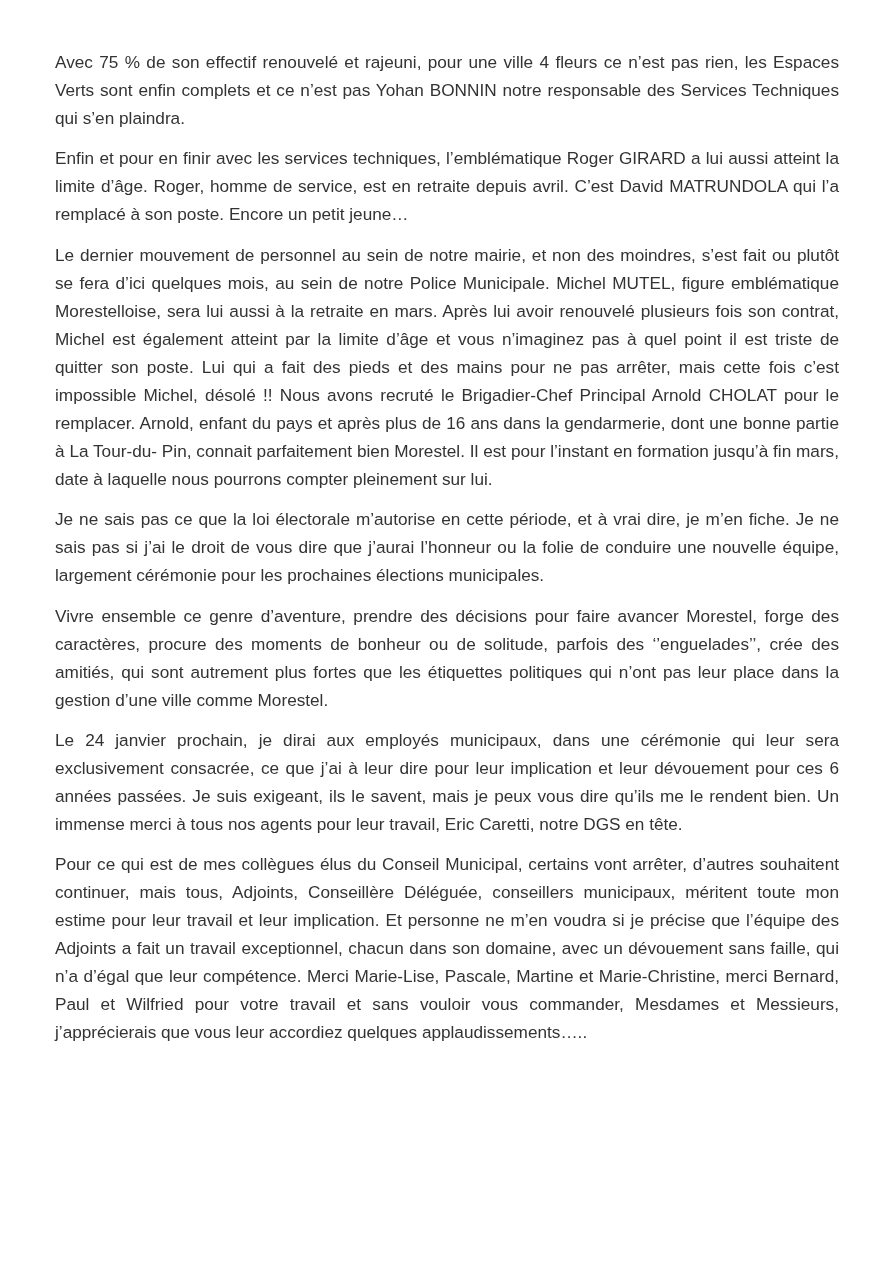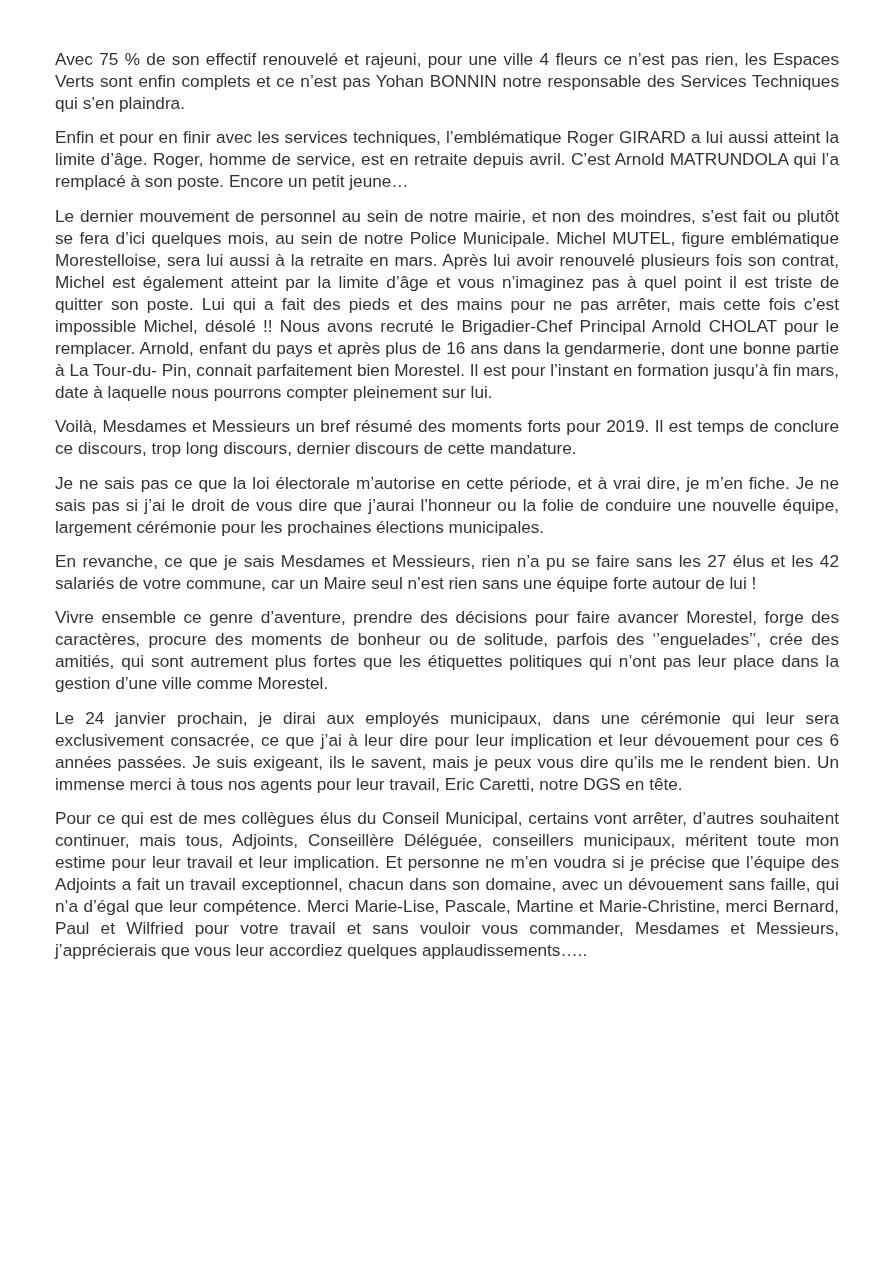--- a/index.html
+++ b/index.html
@@ -13,34 +13,32 @@
       overflow: hidden;
       position: relative;
     }
     .page {
       position: absolute;
       left: 55px;
       top: 48px;
       width: 784px;
       font-family: "Liberation Sans", sans-serif;
       font-size: 17.2px;
-      line-height: 22px;
+      line-height: 28px;
       color: #333333;
       text-align: justify;
     }
     .page p {
       margin: 0 0 12.4px 0;
     }
   </style>
 </head>
 <body>
 
 <div class="page">
   <p>Avec 75 % de son effectif renouvelé et rajeuni, pour une ville 4 fleurs ce n’est pas rien, les Espaces Verts sont enfin complets et ce n’est pas Yohan BONNIN notre responsable des Services Techniques qui s’en plaindra.</p>
-  <p>Enfin et pour en finir avec les services techniques, l’emblématique Roger GIRARD a lui aussi atteint la limite d’âge. Roger, homme de service, est en retraite depuis avril. C’est Arnold MATRUNDOLA qui l’a remplacé à son poste. Encore un petit jeune…</p>
+  <p>Enfin et pour en finir avec les services techniques, l’emblématique Roger GIRARD a lui aussi atteint la limite d’âge. Roger, homme de service, est en retraite depuis avril. C’est David MATRUNDOLA qui l’a remplacé à son poste. Encore un petit jeune…</p>
   <p>Le dernier mouvement de personnel au sein de notre mairie, et non des moindres, s’est fait ou plutôt se fera d’ici quelques mois, au sein de notre Police Municipale. Michel MUTEL, figure emblématique Morestelloise, sera lui aussi à la retraite en mars. Après lui avoir renouvelé plusieurs fois son contrat, Michel est également atteint par la limite d’âge et vous n’imaginez pas à quel point il est triste de quitter son poste. Lui qui a fait des pieds et des mains pour ne pas arrêter, mais cette fois c’est impossible Michel, désolé !! Nous avons recruté le Brigadier-Chef Principal Arnold CHOLAT pour le remplacer. Arnold, enfant du pays et après plus de 16 ans dans la gendarmerie, dont une bonne partie à La Tour-du- Pin, connait parfaitement bien Morestel. Il est pour l’instant en formation jusqu’à fin mars, date à laquelle nous pourrons compter pleinement sur lui.</p>
-  <p>Voilà, Mesdames et Messieurs un bref résumé des moments forts pour 2019. Il est temps de conclure ce discours, trop long discours, dernier discours de cette mandature.</p>
   <p>Je ne sais pas ce que la loi électorale m’autorise en cette période, et à vrai dire, je m’en fiche. Je ne sais pas si j’ai le droit de vous dire que j’aurai l’honneur ou la folie de conduire une nouvelle équipe, largement cérémonie pour les prochaines élections municipales.</p>
-  <p>En revanche, ce que je sais Mesdames et Messieurs, rien n’a pu se faire sans les 27 élus et les 42 salariés de votre commune, car un Maire seul n’est rien sans une équipe forte autour de lui !</p>
   <p>Vivre ensemble ce genre d’aventure, prendre des décisions pour faire avancer Morestel, forge des caractères, procure des moments de bonheur ou de solitude, parfois des ‘’enguelades’’, crée des amitiés, qui sont autrement plus fortes que les étiquettes politiques qui n’ont pas leur place dans la gestion d’une ville comme Morestel.</p>
   <p>Le 24 janvier prochain, je dirai aux employés municipaux, dans une cérémonie qui leur sera exclusivement consacrée, ce que j’ai à leur dire pour leur implication et leur dévouement pour ces 6 années passées. Je suis exigeant, ils le savent, mais je peux vous dire qu’ils me le rendent bien. Un immense merci à tous nos agents pour leur travail, Eric Caretti, notre DGS en tête.</p>
   <p>Pour ce qui est de mes collègues élus du Conseil Municipal, certains vont arrêter, d’autres souhaitent continuer, mais tous, Adjoints, Conseillère Déléguée, conseillers municipaux, méritent toute mon estime pour leur travail et leur implication. Et personne ne m’en voudra si je précise que l’équipe des Adjoints a fait un travail exceptionnel, chacun dans son domaine, avec un dévouement sans faille, qui n’a d’égal que leur compétence.  Merci Marie-Lise, Pascale, Martine et Marie-Christine, merci Bernard, Paul et Wilfried pour votre travail et sans vouloir vous commander, Mesdames et Messieurs, j’apprécierais que vous leur accordiez quelques applaudissements…..</p>
 </div>
 
 </body></html>

